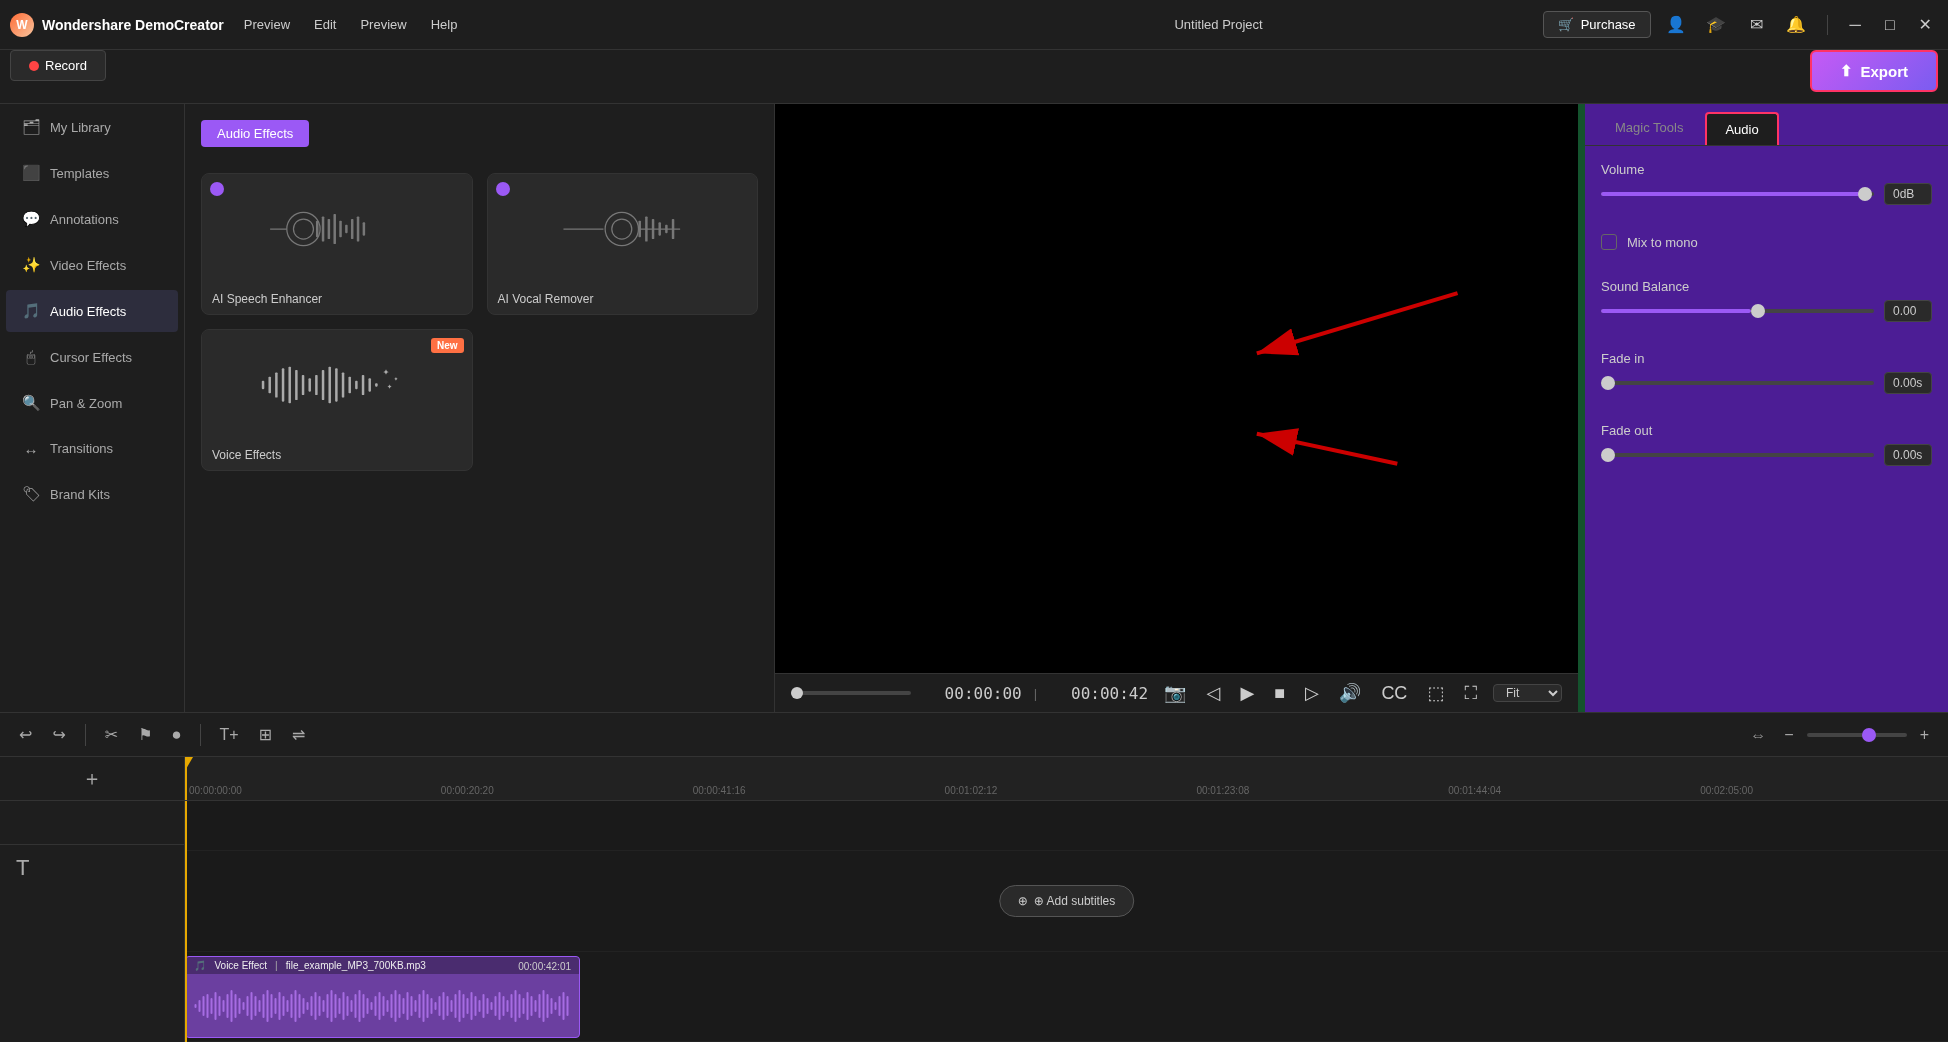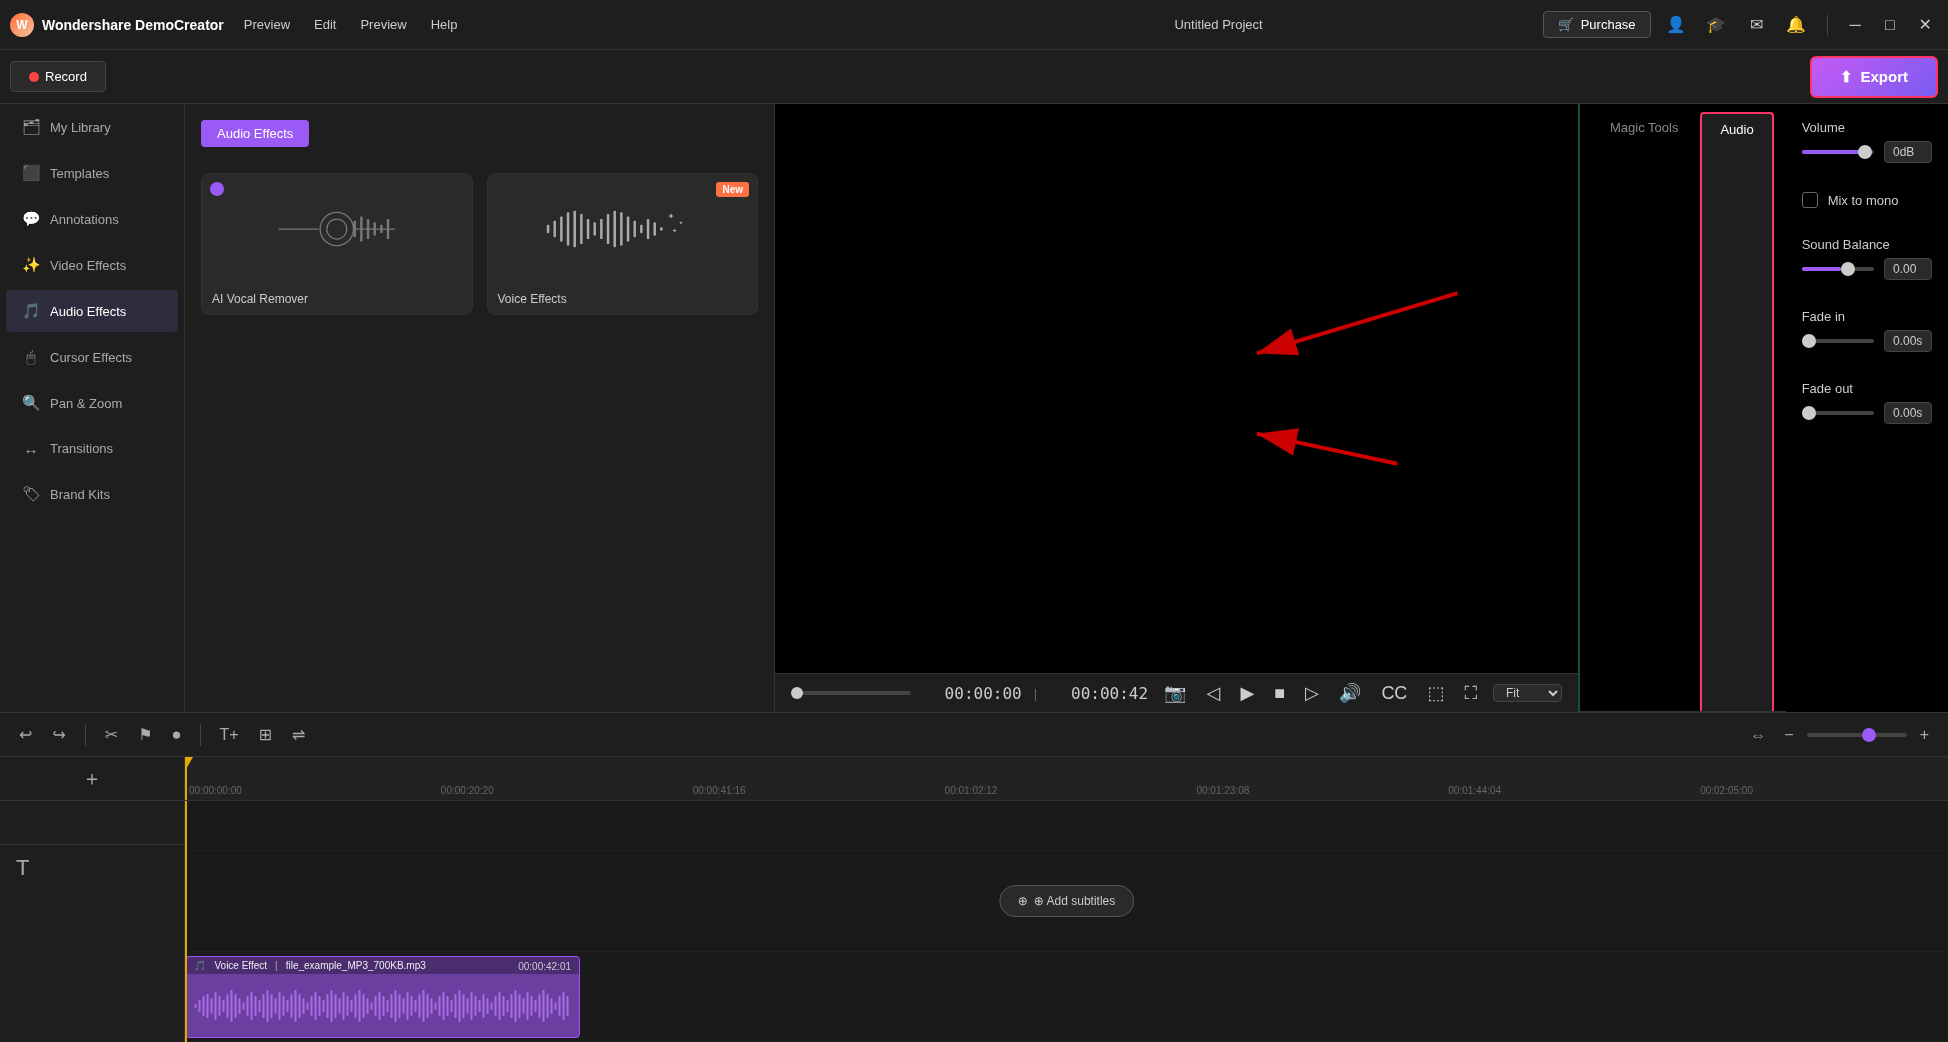--- a/index.html
+++ b/index.html
@@ -93,21 +93,21 @@
       width: 1px;
       height: 20px;
       background: #444;
       margin: 0 4px;
     }
     .win-btn { color: #ccc; cursor: pointer; font-size: 16px; padding: 0 6px; }
 
     
     .toolbar-row {
       display: flex;
-      align-items: center;
+      align-items: flex-start;
       background: #1e1e1e;
       height: 54px;
       padding: 0 10px;
       border-bottom: 1px solid #333;
       flex-shrink: 0;
       gap: 12px;
     }
     .record-btn {
       background: #2a2a2a;
       border: 1px solid #444;
@@ -304,24 +304,24 @@
       color: #ccc;
       padding: 0 8px;
       border-radius: 4px;
       font-size: 12px;
       cursor: pointer;
     }
 
     
     .right-panel {
       width: 370px;
-      background: #000000;
-      border-left: 2px solid #14532d;
-      display: flex;
-      flex-direction: row;
+      background: #4c1d95;
+      border-left: 7px solid #14532d;
+      display: flex;
+      flex-direction: column;
       flex-shrink: 0;
     }
     .right-tabs {
       display: flex;
       border-bottom: 1px solid #333;
       padding: 8px 12px 0;
       gap: 4px;
     }
     .right-tab {
       padding: 8px 18px;
@@ -685,20 +685,40 @@
       <span>Brand Kits</span>
     </div>
   </div>
 
   <div class="panel-area">
     <div class="panel-header">
       <div class="panel-tab">Audio Effects</div>
     </div>
     <div class="effects-grid">
 
+      <div class="effect-card">
+        <div class="effect-card-thumb speech">
+          <div class="purple-dot"></div>
+          <svg class="waveform-svg" viewBox="0 0 200 60">
+            <circle cx="60" cy="30" r="20" fill="none" stroke="#777" stroke-width="1.5"></circle>
+            <circle cx="60" cy="30" r="12" fill="none" stroke="#777" stroke-width="1.5"></circle>
+            <line x1="40" y1="30" x2="20" y2="30" stroke="#777" stroke-width="1.5"></line>
+            <rect x="75" y="20" width="3" height="20" rx="1" fill="#777"></rect>
+            <rect x="82" y="15" width="3" height="30" rx="1" fill="#777"></rect>
+            <rect x="89" y="18" width="3" height="24" rx="1" fill="#777"></rect>
+            <rect x="96" y="12" width="3" height="36" rx="1" fill="#777"></rect>
+            <rect x="103" y="20" width="3" height="20" rx="1" fill="#777"></rect>
+            <rect x="110" y="25" width="3" height="10" rx="1" fill="#777"></rect>
+            <rect x="117" y="18" width="3" height="24" rx="1" fill="#777"></rect>
+            <rect x="124" y="15" width="3" height="30" rx="1" fill="#777"></rect>
+            <rect x="131" y="22" width="3" height="16" rx="1" fill="#777"></rect>
+          </svg>
+        </div>
+        <div class="effect-card-label">AI Speech Enhancer</div>
+      </div>
 
       <div class="effect-card">
         <div class="effect-card-thumb vocal">
           <div class="purple-dot"></div>
           <svg class="waveform-svg" viewBox="0 0 200 60">
             <circle cx="100" cy="30" r="20" fill="none" stroke="#777" stroke-width="1.5"></circle>
             <circle cx="100" cy="30" r="12" fill="none" stroke="#777" stroke-width="1.5"></circle>
             <line x1="30" y1="30" x2="78" y2="30" stroke="#777" stroke-width="1.5"></line>
             <line x1="122" y1="30" x2="170" y2="30" stroke="#777" stroke-width="1.5"></line>
             <rect x="120" y="20" width="3" height="20" rx="1" fill="#777"></rect>

